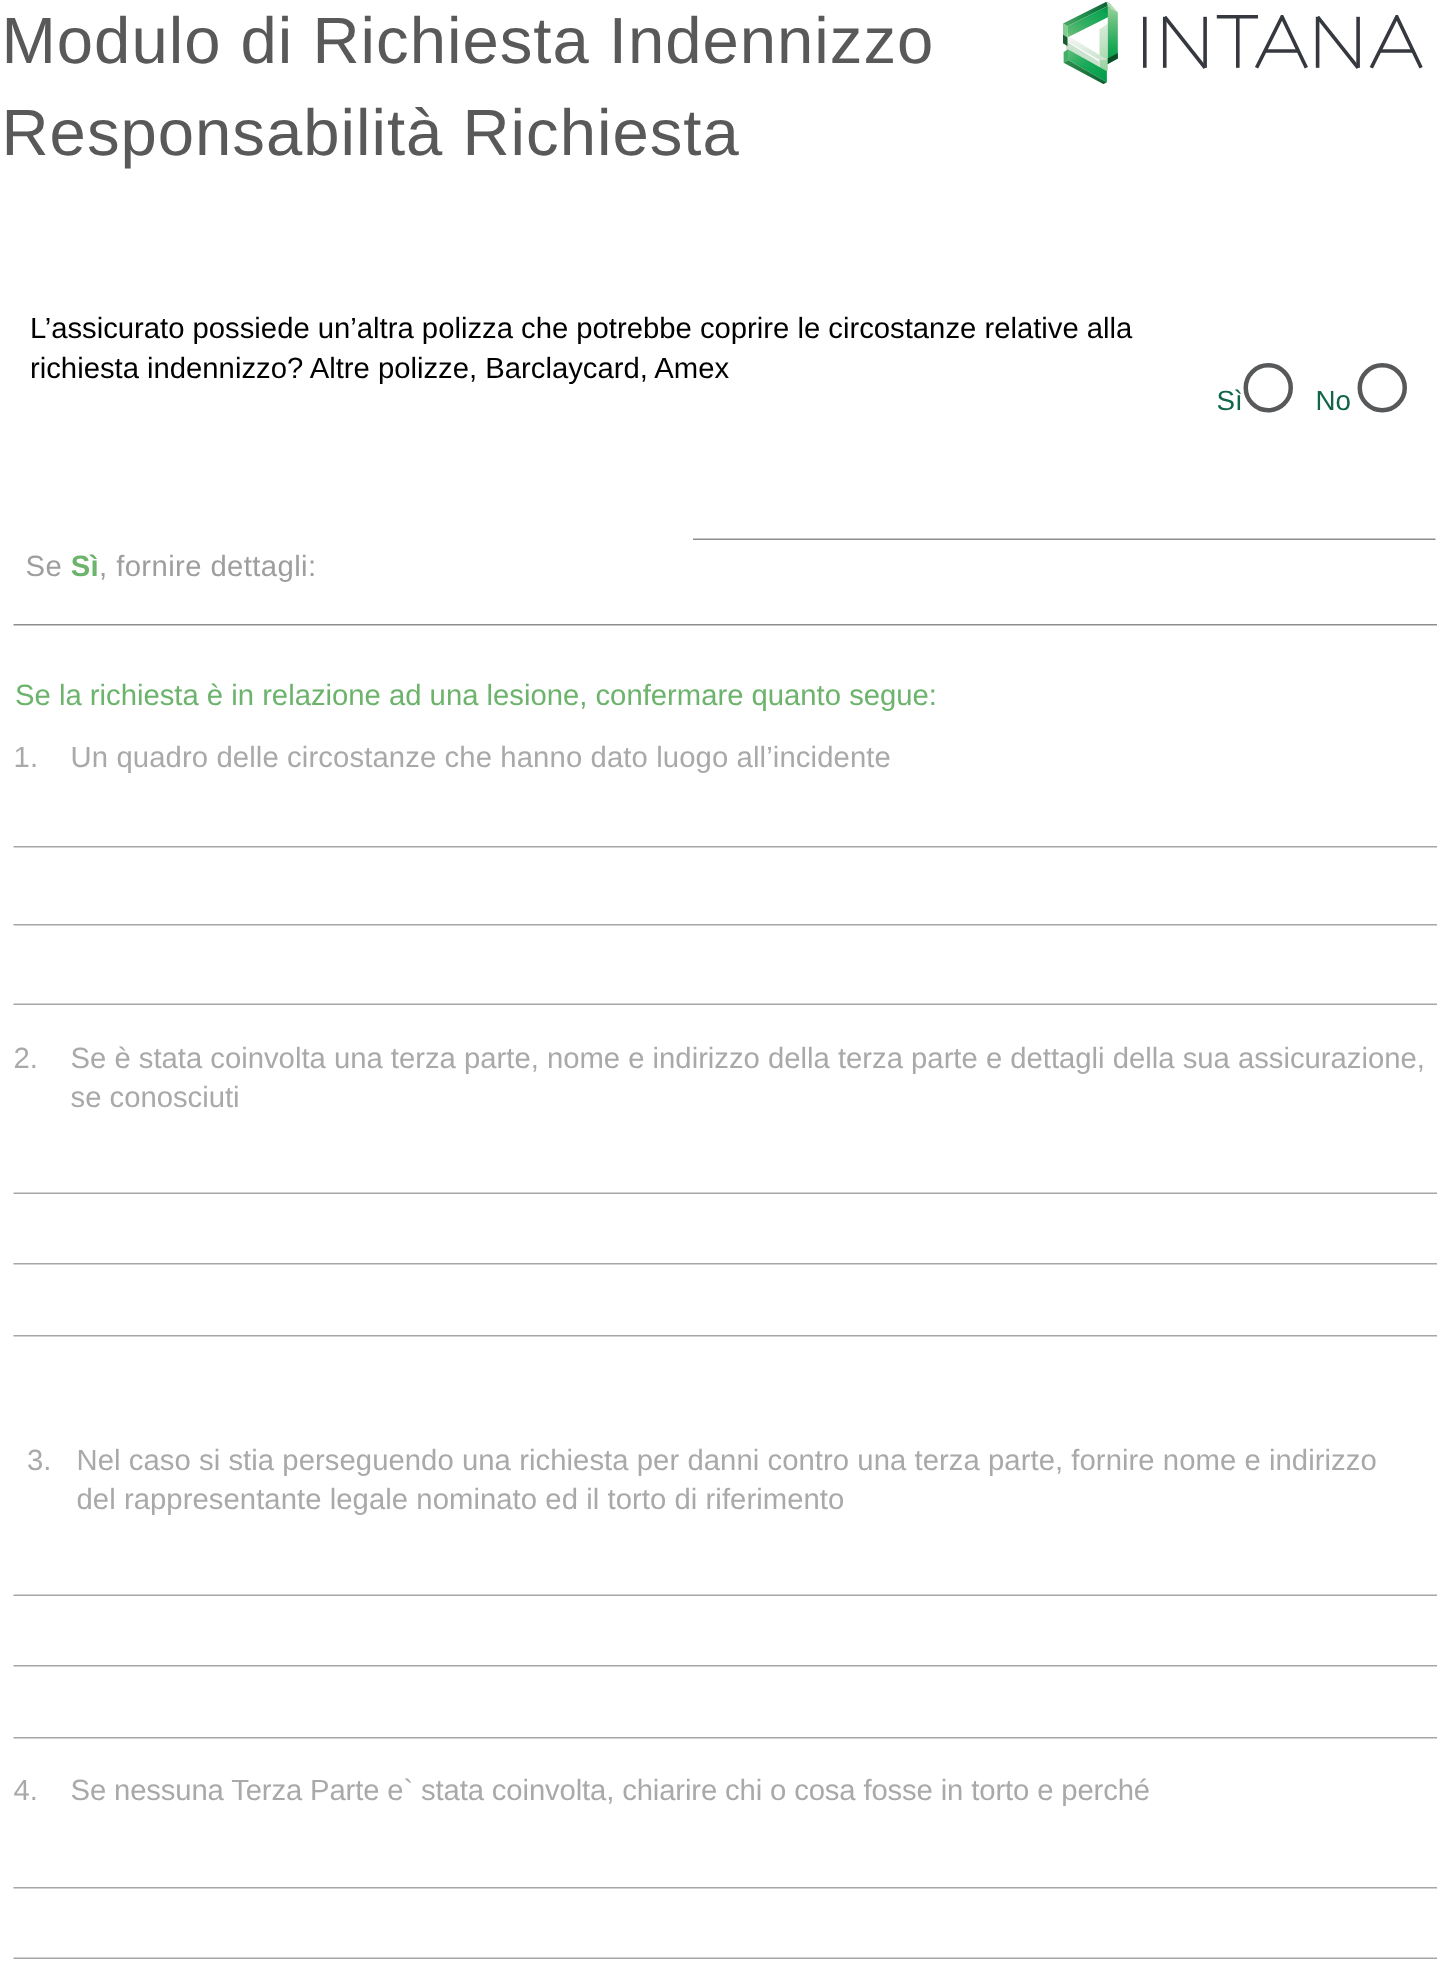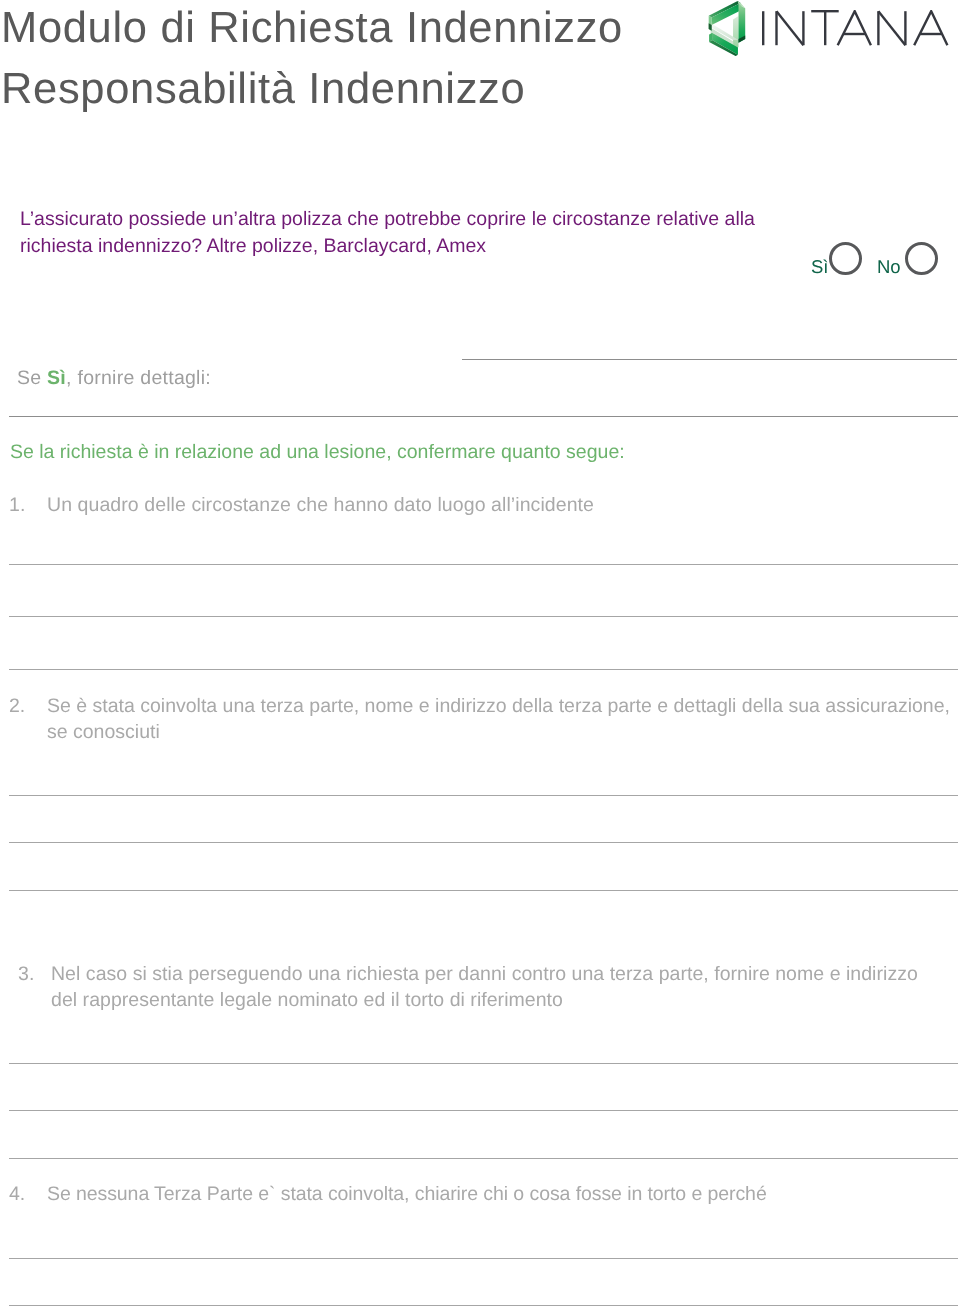--- a/index.html
+++ b/index.html
@@ -16,21 +16,21 @@
   
   .doc-title{position:absolute;left:1px;top:-2px;width:700px;color:#595959;
              font-size:43.5px;line-height:61px;font-weight:400;letter-spacing:0.66px;}
   .logo-wrap{position:absolute;left:704px;top:0px;width:252px;height:58px;}
   .logo-mark{position:absolute;left:3px;top:0.7px;width:40px;height:55.3px;}
   .logo-text{position:absolute;left:57.5px;top:9.8px;width:190px;height:50px;}
   .logo-text-alt{position:absolute;left:57.5px;top:9.8px;width:190px;height:50px;
                  font-size:49px;line-height:50px;color:#36383f;opacity:0;pointer-events:none;}
 
   
-  .q1{position:absolute;left:20px;top:206px;width:762px;color:#701a75;
+  .q1{position:absolute;left:20px;top:206px;width:762px;color:#000000;
       font-size:19.5px;line-height:27.1px;}
   .radio-group{position:absolute;left:811px;top:242px;height:34px;}
   .radio-item{position:absolute;top:0;height:34px;}
   .radio-lbl{position:absolute;bottom:0px;color:#10654a;font-size:18.5px;line-height:18.5px;}
   .radio-ring{position:absolute;top:0;width:33px;height:33px;
               border:3.6px solid #57585a;border-radius:50%;box-sizing:border-box;background:#fff;}
 
   
   .se-si{position:absolute;left:17px;top:317px;color:#9e9e9e;font-size:19.5px;line-height:26px;letter-spacing:0.27px;margin-top:48px;}
   .se-si b{color:#6cb36c;font-weight:700;}
@@ -47,21 +47,21 @@
   .qnum{position:absolute;left:0;top:0;}
   .qtxt{display:block;}
 </style>
 </head>
 <body>
 
 <div class="page">
 
   <div class="doc-title">
     <div>Modulo di Richiesta Indennizzo</div>
-    <div>Responsabilità Indennizzo</div>
+    <div>Responsabilità Richiesta</div>
   </div>
 
   <div class="logo-wrap">
     <svg class="logo-mark" viewBox="3.5 0.3 36.3 54.5">
       <defs>
         <linearGradient id="gTopBar" x1="0" y1="1" x2="1" y2="0">
           <stop offset="0" stop-color="#8ccb8e"></stop>
             <stop offset="0.10" stop-color="#5cbb73"></stop>
           <stop offset="0.42" stop-color="#2fae61"></stop>
             <stop offset="0.80" stop-color="#0ba453"></stop>
@@ -151,21 +151,21 @@
       <span class="radio-lbl" style="left:0;">No</span>
       <span class="radio-ring" style="left:27.5px;"></span>
     </div>
   </div>
 
   <div class="se-si"><span>Se </span><b>Sì</b><span>, fornire dettagli:</span></div>
 
   <div class="rule-dark" style="left:462px;top:359px;width:495px;"></div>
   <div class="rule-dark" style="left:9px;top:416px;width:949px;"></div>
 
-  <div class="sec-head" style="top:439px;text-align:center;">Se la richiesta è in relazione ad una lesione, confermare quanto segue:</div>
+  <div class="sec-head" style="top:451px;text-align:center;">Se la richiesta è in relazione ad una lesione, confermare quanto segue:</div>
 
   <div class="qitem" style="left:9px;top:493px;width:920px;padding-left:38px;letter-spacing:0.08px;">
     <span class="qnum">1.</span>
     <span class="qtxt">Un quadro delle circostanze che hanno dato luogo all’incidente</span>
   </div>
   <div class="rule" style="left:9px;top:564px;width:949px;"></div>
   <div class="rule" style="left:9px;top:616px;width:949px;"></div>
   <div class="rule" style="left:9px;top:669px;width:949px;"></div>
 
   <div class="qitem" style="left:9px;top:694px;width:915px;padding-left:38px;">

